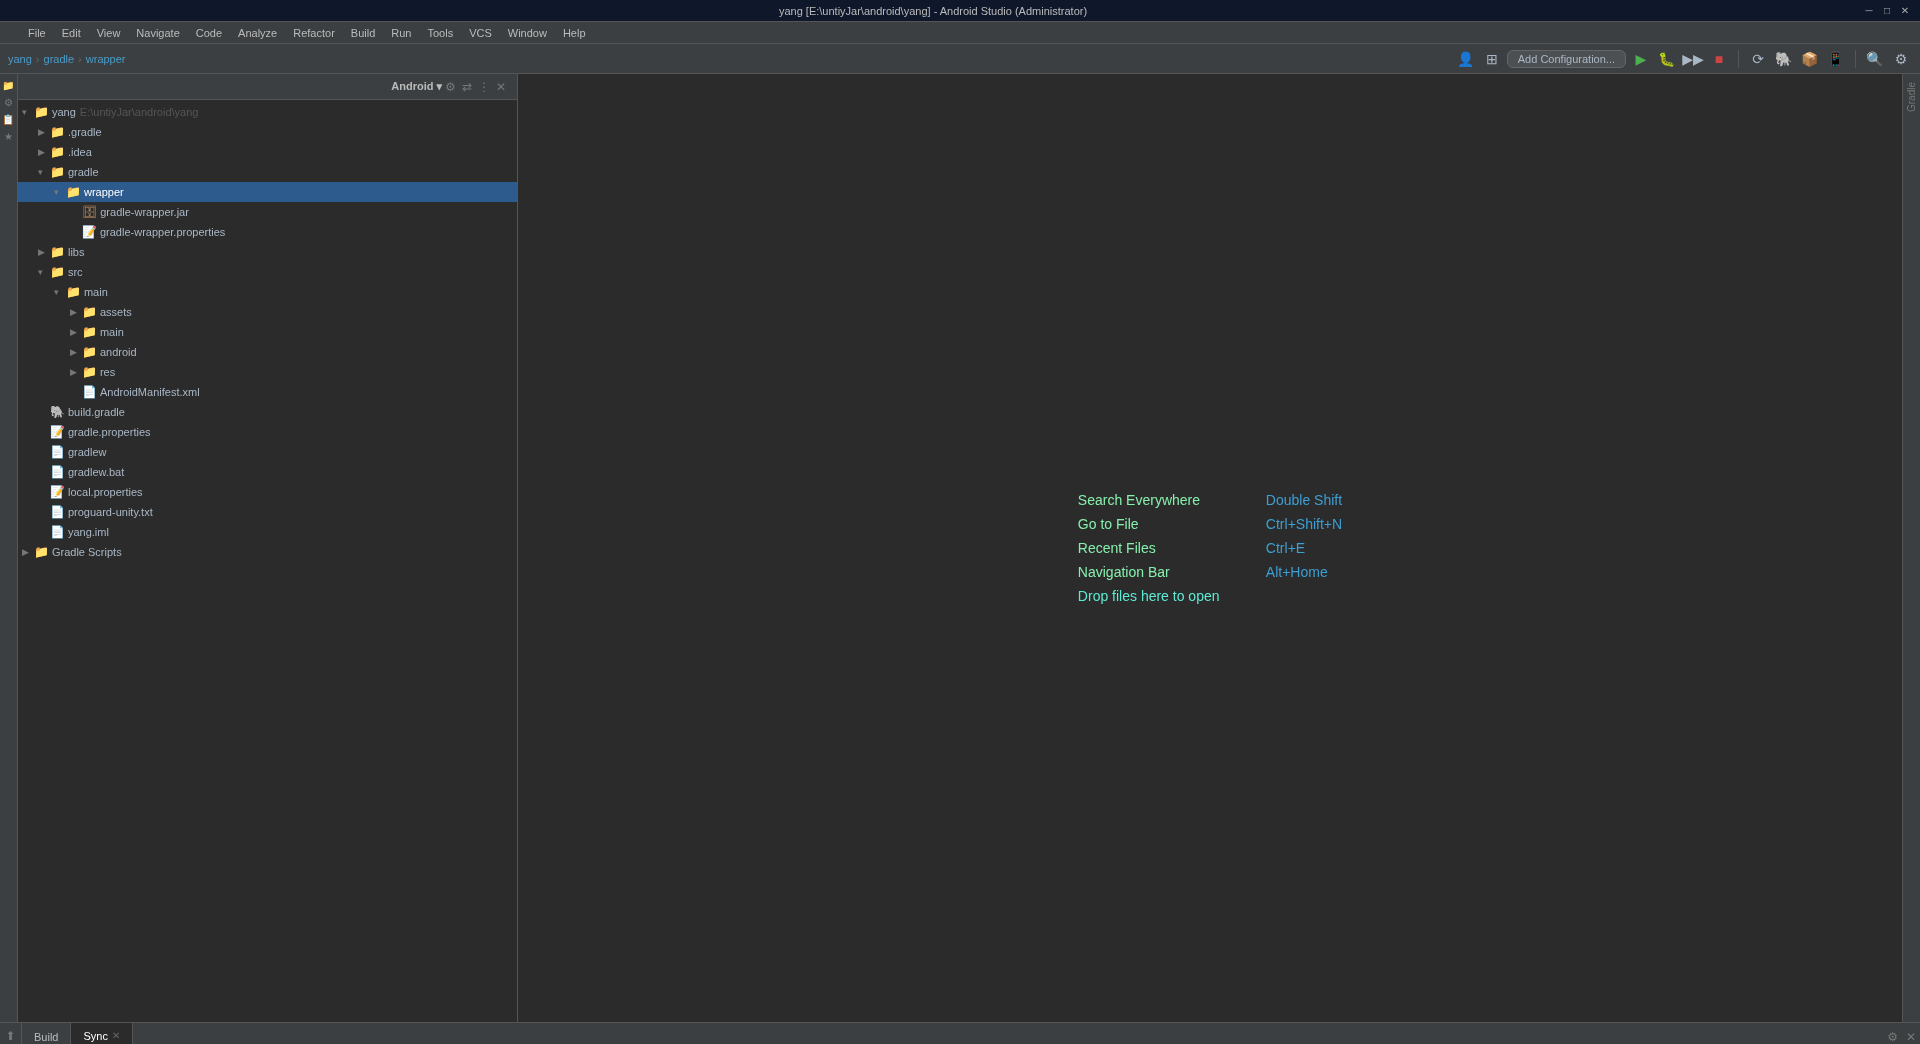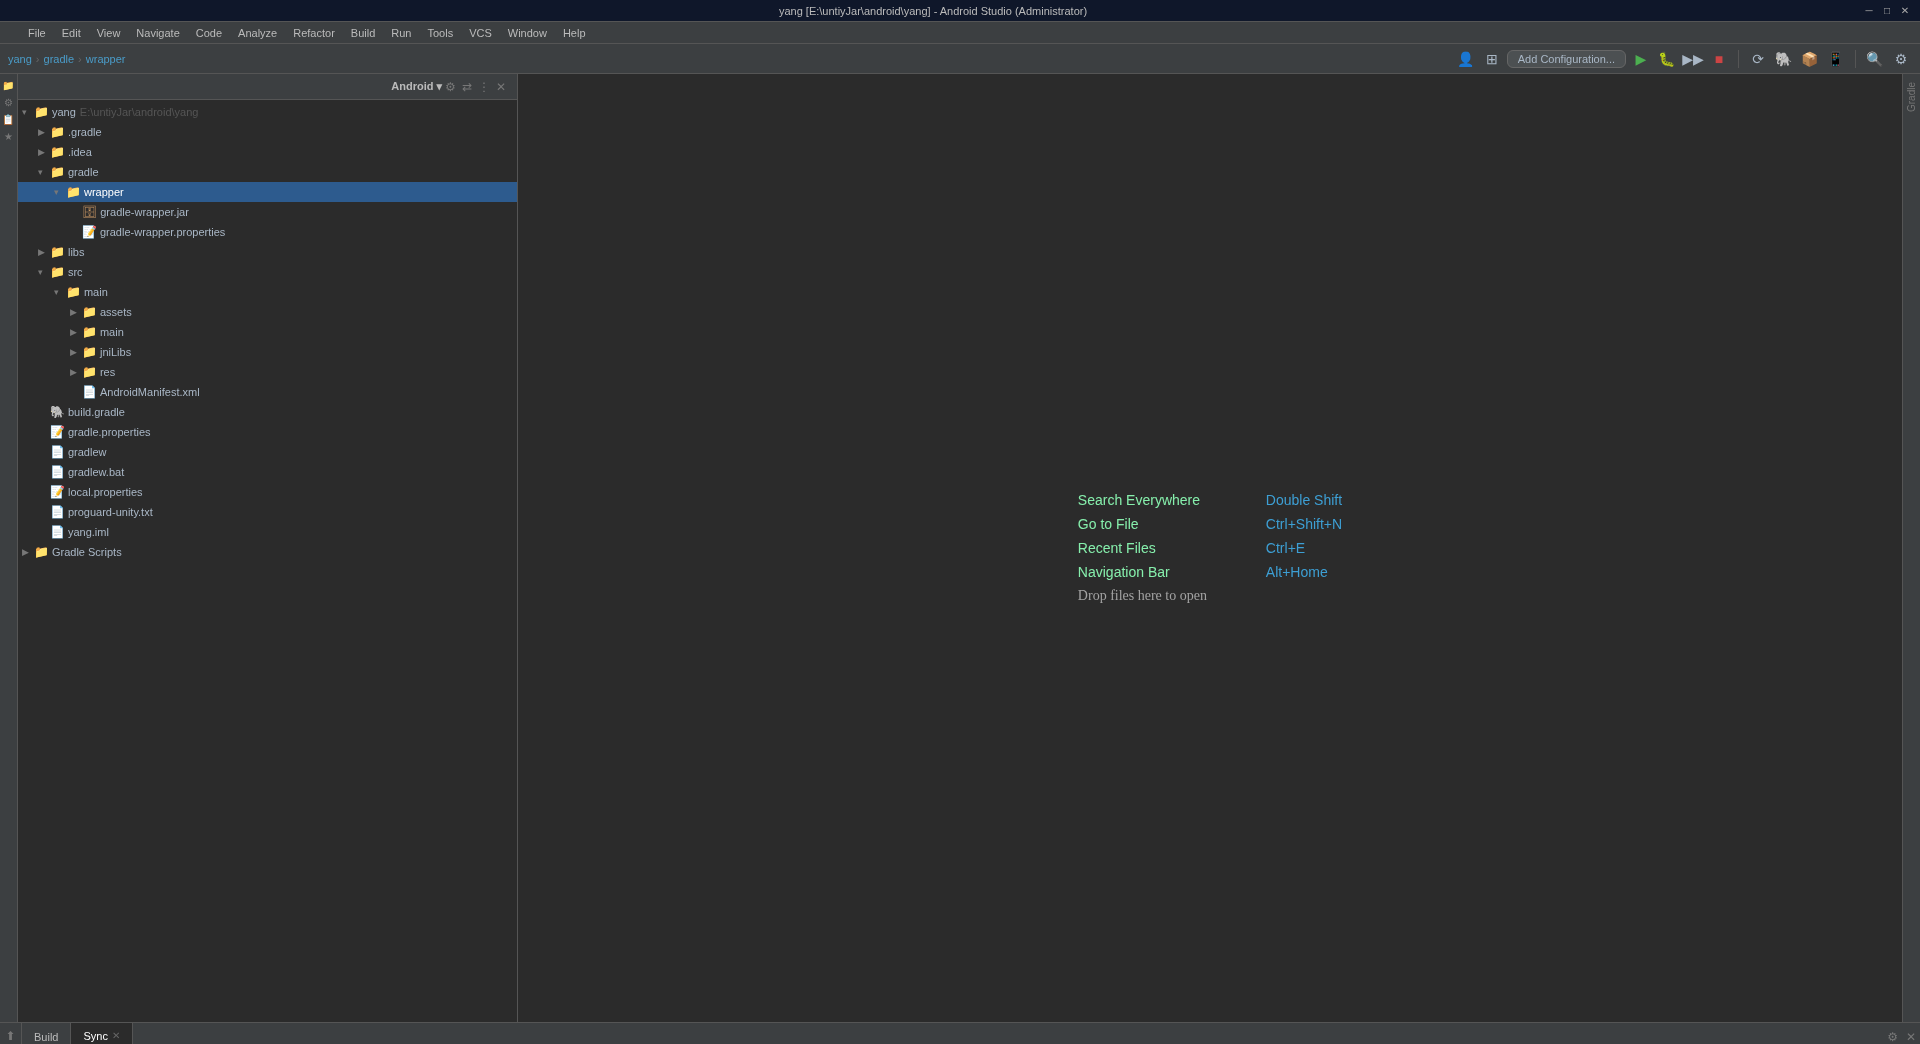--- a/index.html
+++ b/index.html
@@ -370,21 +370,21 @@
 
       <div class="tree-item" style="padding-left:52px;">
         <span class="tree-arrow">▶</span>
         <span class="tree-icon" style="color:#7fa0cc;">📁</span>
         <span>main</span>
       </div>
 
       <div class="tree-item" style="padding-left:52px;">
         <span class="tree-arrow">▶</span>
         <span class="tree-icon folder-icon">📁</span>
-        <span>jniLibs</span>
+        <span>android</span>
       </div>
 
       <div class="tree-item" style="padding-left:52px;">
         <span class="tree-arrow">▶</span>
         <span class="tree-icon folder-icon">📁</span>
         <span>res</span>
       </div>
 
       <div class="tree-item" style="padding-left:52px;">
         <span class="tree-arrow"></span>
@@ -454,21 +454,21 @@
       </div>
       <div class="hint-row">
         <span class="hint-label">Recent Files</span>
         <span class="hint-key">Ctrl+E</span>
       </div>
       <div class="hint-row">
         <span class="hint-label">Navigation Bar</span>
         <span class="hint-key">Alt+Home</span>
       </div>
       <div class="hint-row">
-        <span class="hint-label" style="color:#a3a3a3;font-family:Liberation Serif, serif;">Drop files here to open</span>
+        <span class="hint-label" style="color:#5eead4;">Drop files here to open</span>
       </div>
     </div>
   </div>
 
   <div id="right-sidebar">
     <span class="right-icon" style="writing-mode: vertical-rl; transform: rotate(180deg); font-size:10px; color:#777;">Gradle</span>
   </div>
 </div>
 
 <div id="bottom-panel">

